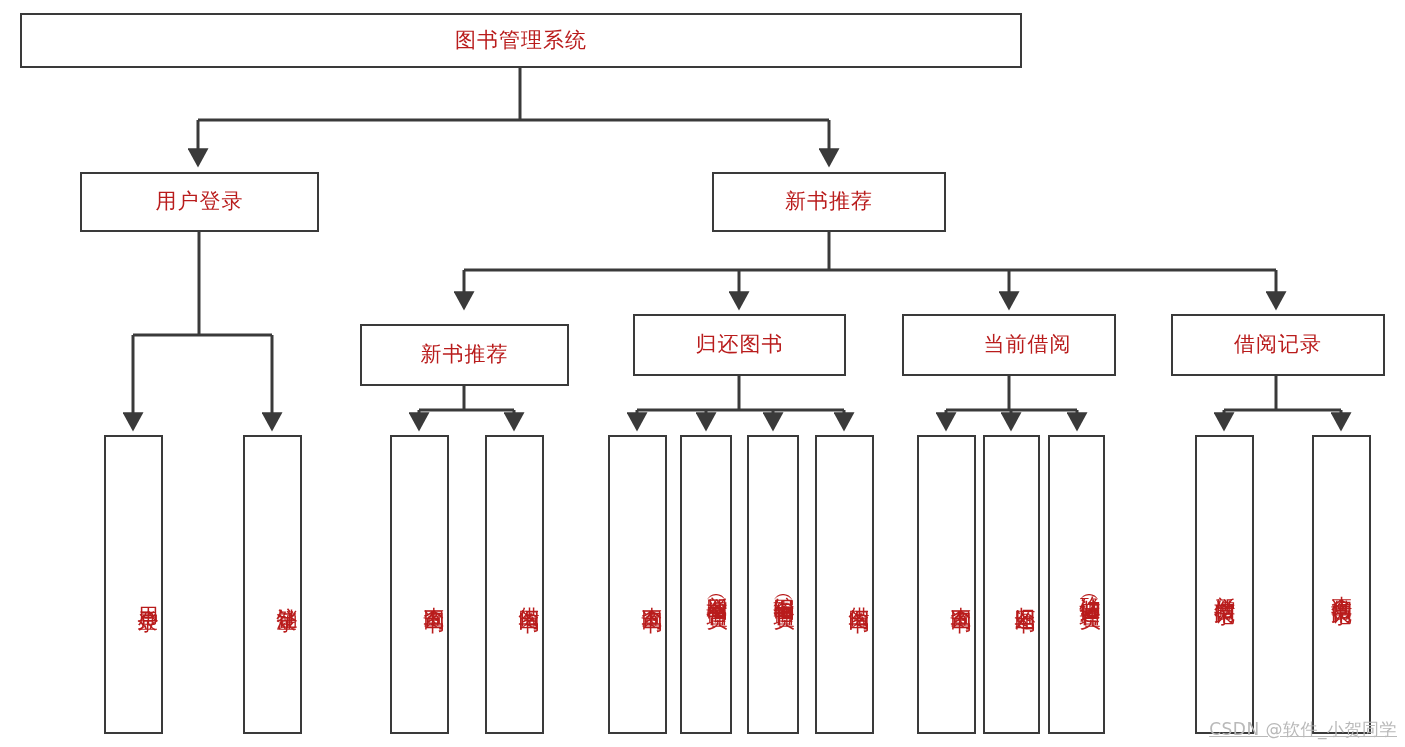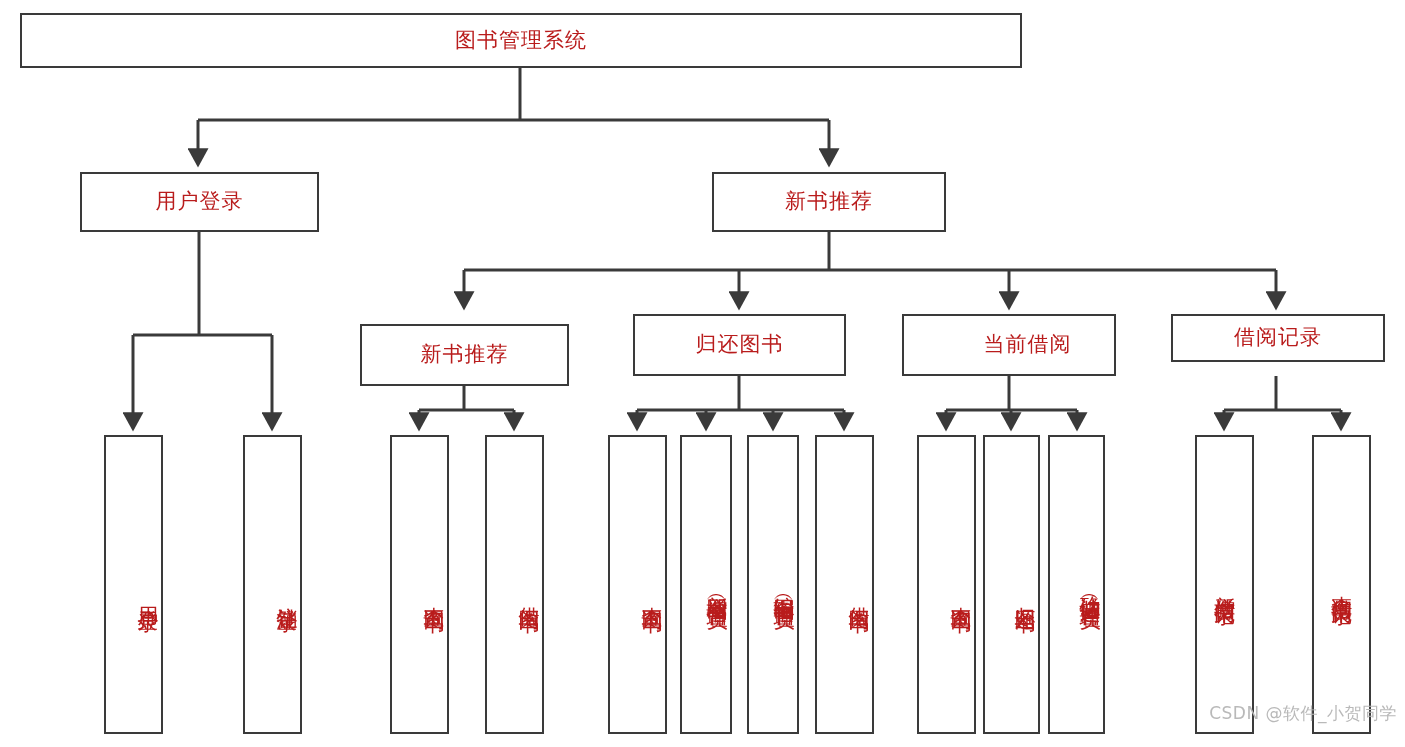--- a/index.html
+++ b/index.html
@@ -53,26 +53,27 @@
     padding-top: 18px;
   }
   .node-v .vlabel {
     writing-mode: vertical-rl;
     text-orientation: upright;
     display: block;
   }
   #watermark {
     position: absolute;
     right: 8px;
-    bottom: 22px;
+    bottom: 6px;
     font-size: 17px;
     color: #b9b9b9;
     letter-spacing: 0.5px;
     white-space: nowrap;
     user-select: none;
+    text-decoration: underline;
   }
 </style>
 </head>
 <body>
 
 <div id="diagram-root">
 
   <svg id="edge-layer" width="1405" height="747" viewBox="0 0 1405 747" xmlns="http://www.w3.org/2000/svg">
     <defs>
       <marker id="arrow" viewBox="0 0 12 12" refX="9" refY="6" markerWidth="7" markerHeight="7" orient="auto-start-reverse">
@@ -140,21 +141,21 @@
   </div>
 
   <div class="node node-h" style="left:633px; top:314px; width:213px; height:62px;">
     <span>归还图书</span>
   </div>
 
   <div class="node node-h" style="left:902px; top:314px; width:214px; height:62px;padding-left:37px;">
     <span>当前借阅</span>
   </div>
 
-  <div class="node node-h" style="left:1171px; top:314px; width:214px; height:48px;">
+  <div class="node node-h" style="left:1171px; top:314px; width:214px; height:62px;">
     <span>借阅记录</span>
   </div>
 
   <div class="node node-v" style="left:104px; top:435px; width:59px; height:299px;">
     <span class="vlabel">用户登录</span>
   </div>
 
   <div class="node node-v" style="left:243px; top:435px; width:59px; height:299px;">
     <span class="vlabel">注销登录</span>
   </div>

